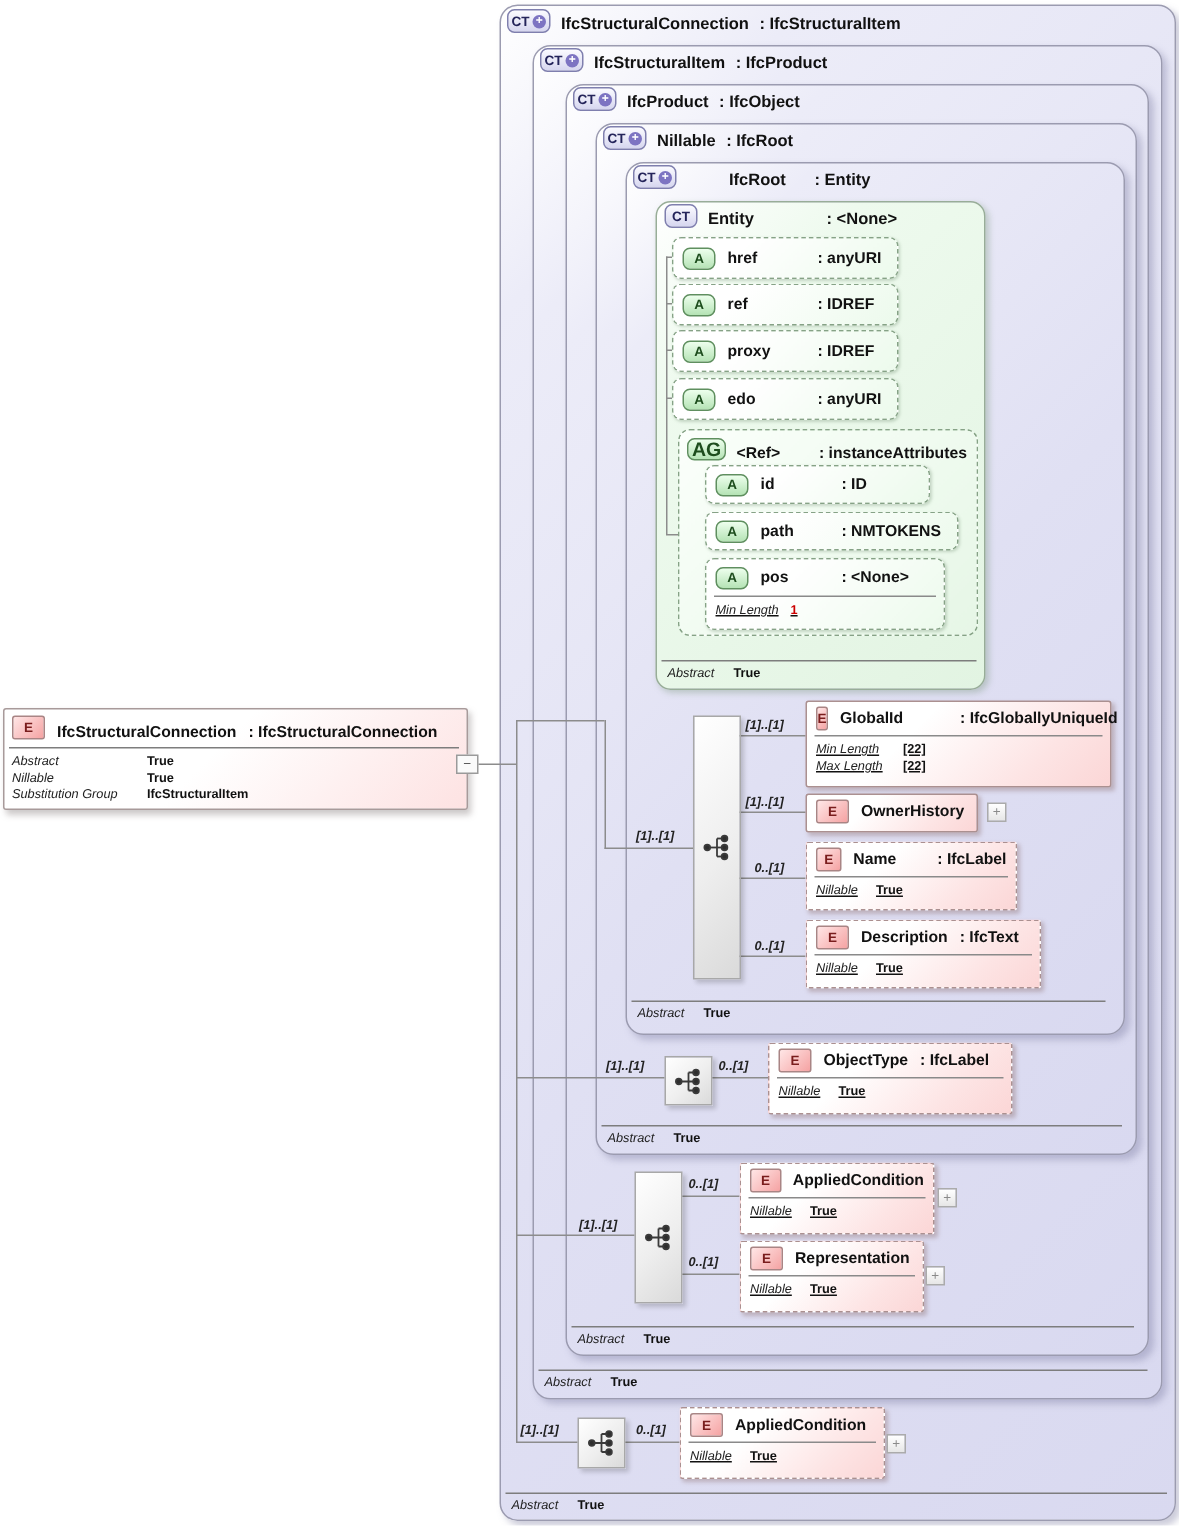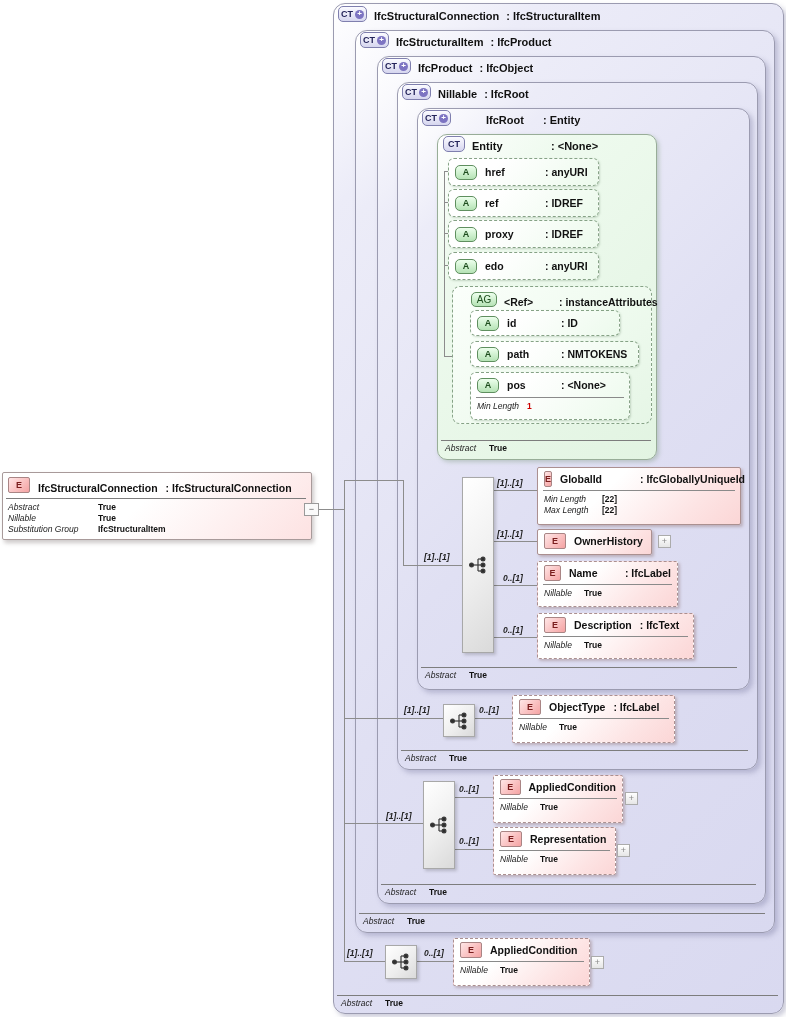--- a/index.html
+++ b/index.html
@@ -21,34 +21,34 @@
   .ct-ico.noplus{width:20px;}
   .ct-plus{display:inline-flex;align-items:center;justify-content:center;width:9px;height:9px;
        border-radius:50%;background:#7d74c2;color:#fff;font-size:8px;line-height:1;}
   .e-ico{display:inline-flex;align-items:center;justify-content:center;width:20px;height:14px;
        border:1px solid #a98585;border-radius:2px;color:#7a1d1d;font-size:9px;font-weight:bold;
        background:linear-gradient(135deg,#ffe6e6,#f5a3a3);}
   .a-ico{display:inline-flex;align-items:center;justify-content:center;width:20px;height:13px;
        border:1px solid #5f8f5f;border-radius:5px;color:#1d4d1d;font-size:9px;font-weight:bold;
        background:linear-gradient(#edffed,#b5e3b5);}
   .ag-ico{display:inline-flex;align-items:center;justify-content:center;width:24px;height:13px;
-       border:1px solid #5f8f5f;border-radius:5px;color:#1d4d1d;font-size:10px;font-weight:normal;
-       background:linear-gradient(#edffed,#b5e3b5);margin-left:13px;}
+       border:1px solid #5f8f5f;border-radius:5px;color:#1d4d1d;font-size:13px;font-weight:bold;
+       background:linear-gradient(#edffed,#b5e3b5);}
   .nm{display:inline-block;}
   .nm48{min-width:48px;} .nm50{min-width:50px;padding-left:28px;} .nm52{min-width:52px;}
   .nm46{min-width:46px;} .nm72{min-width:72px;}
   
   .el{position:absolute;border:1px solid #ab9090;border-radius:2px;
       background:linear-gradient(135deg,#ffffff 35%,#fde4e4 75%,#fbd6d6 100%);
       box-shadow:2px 2px 3px rgba(140,110,110,.4);}
   .el.opt{border-style:dashed;}
   .el-hdr{display:flex;align-items:center;gap:8px;height:22px;padding:0 6px;
       font-weight:bold;font-size:10.5px;white-space:nowrap;}
   .el-facets{margin:0 5px;border-top:1px solid #8a8a8a;padding:3px 1px 0 1px;}
-  .frow{display:flex;align-items:center;font-size:8.5px;line-height:11px;white-space:nowrap;}
+  .frow{display:flex;align-items:center;font-size:8.5px;line-height:11px;white-space:nowrap;text-decoration:underline;}
   .f-label{font-style:italic;color:#222;}
   .f-value{font-weight:bold;color:#111;}
   .w40{width:40px;} .w44{width:44px;} .w50{width:50px;} .w58{width:58px;} .w90{width:90px;}
   .attr{position:absolute;border:1px dashed #86a286;border-radius:6px;
       background:linear-gradient(135deg,#ffffff 30%,#ecfaec 100%);
       box-shadow:1px 1px 2px rgba(120,150,120,.35);}
   .attr .el-hdr{height:100%;}
   .agbox{position:absolute;border:1px dashed #86a286;border-radius:8px;
       background:linear-gradient(135deg,#fbfffb 0%,#eefaee 60%,#e6f6e6 100%);}
   .redv{color:#cc0000;font-weight:bold;}

